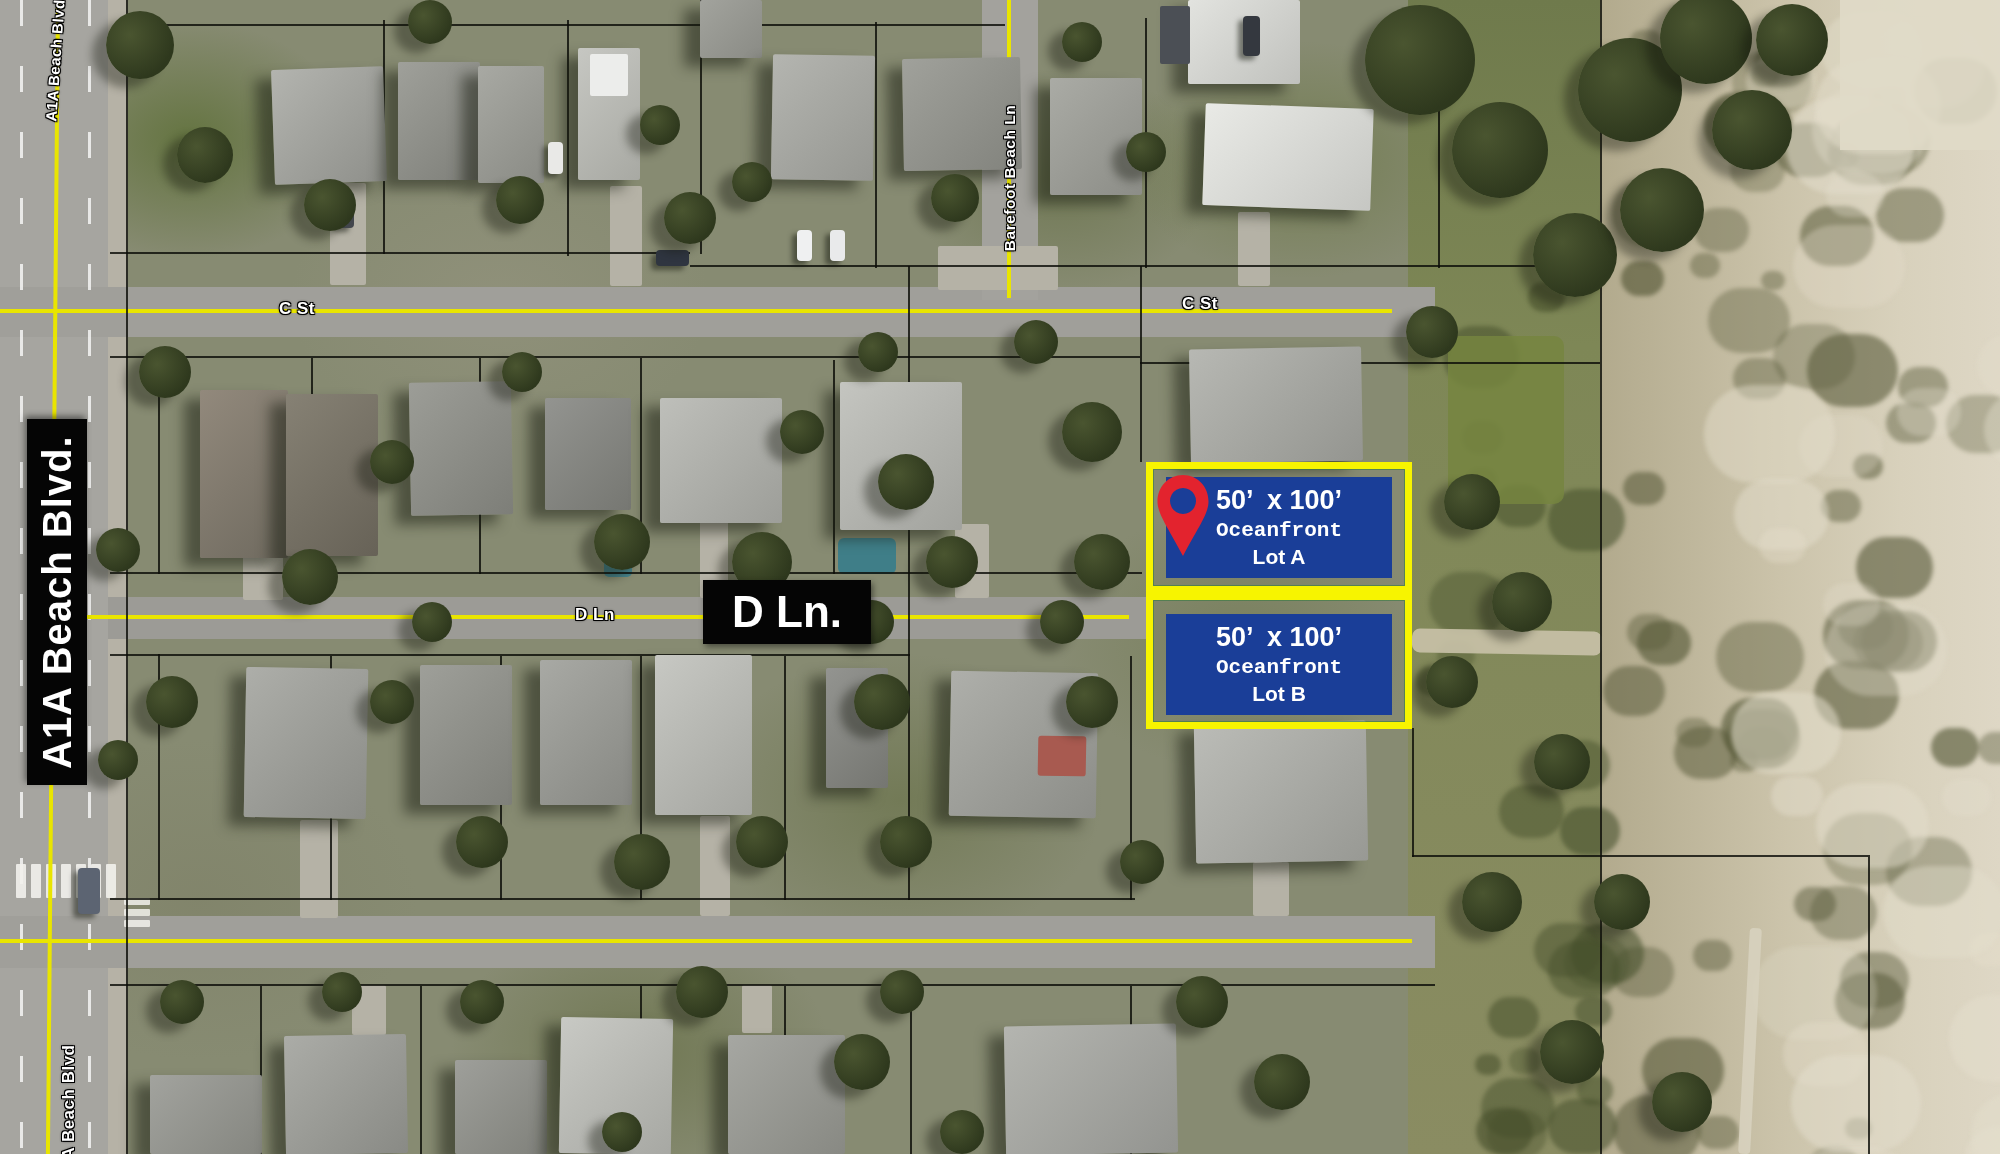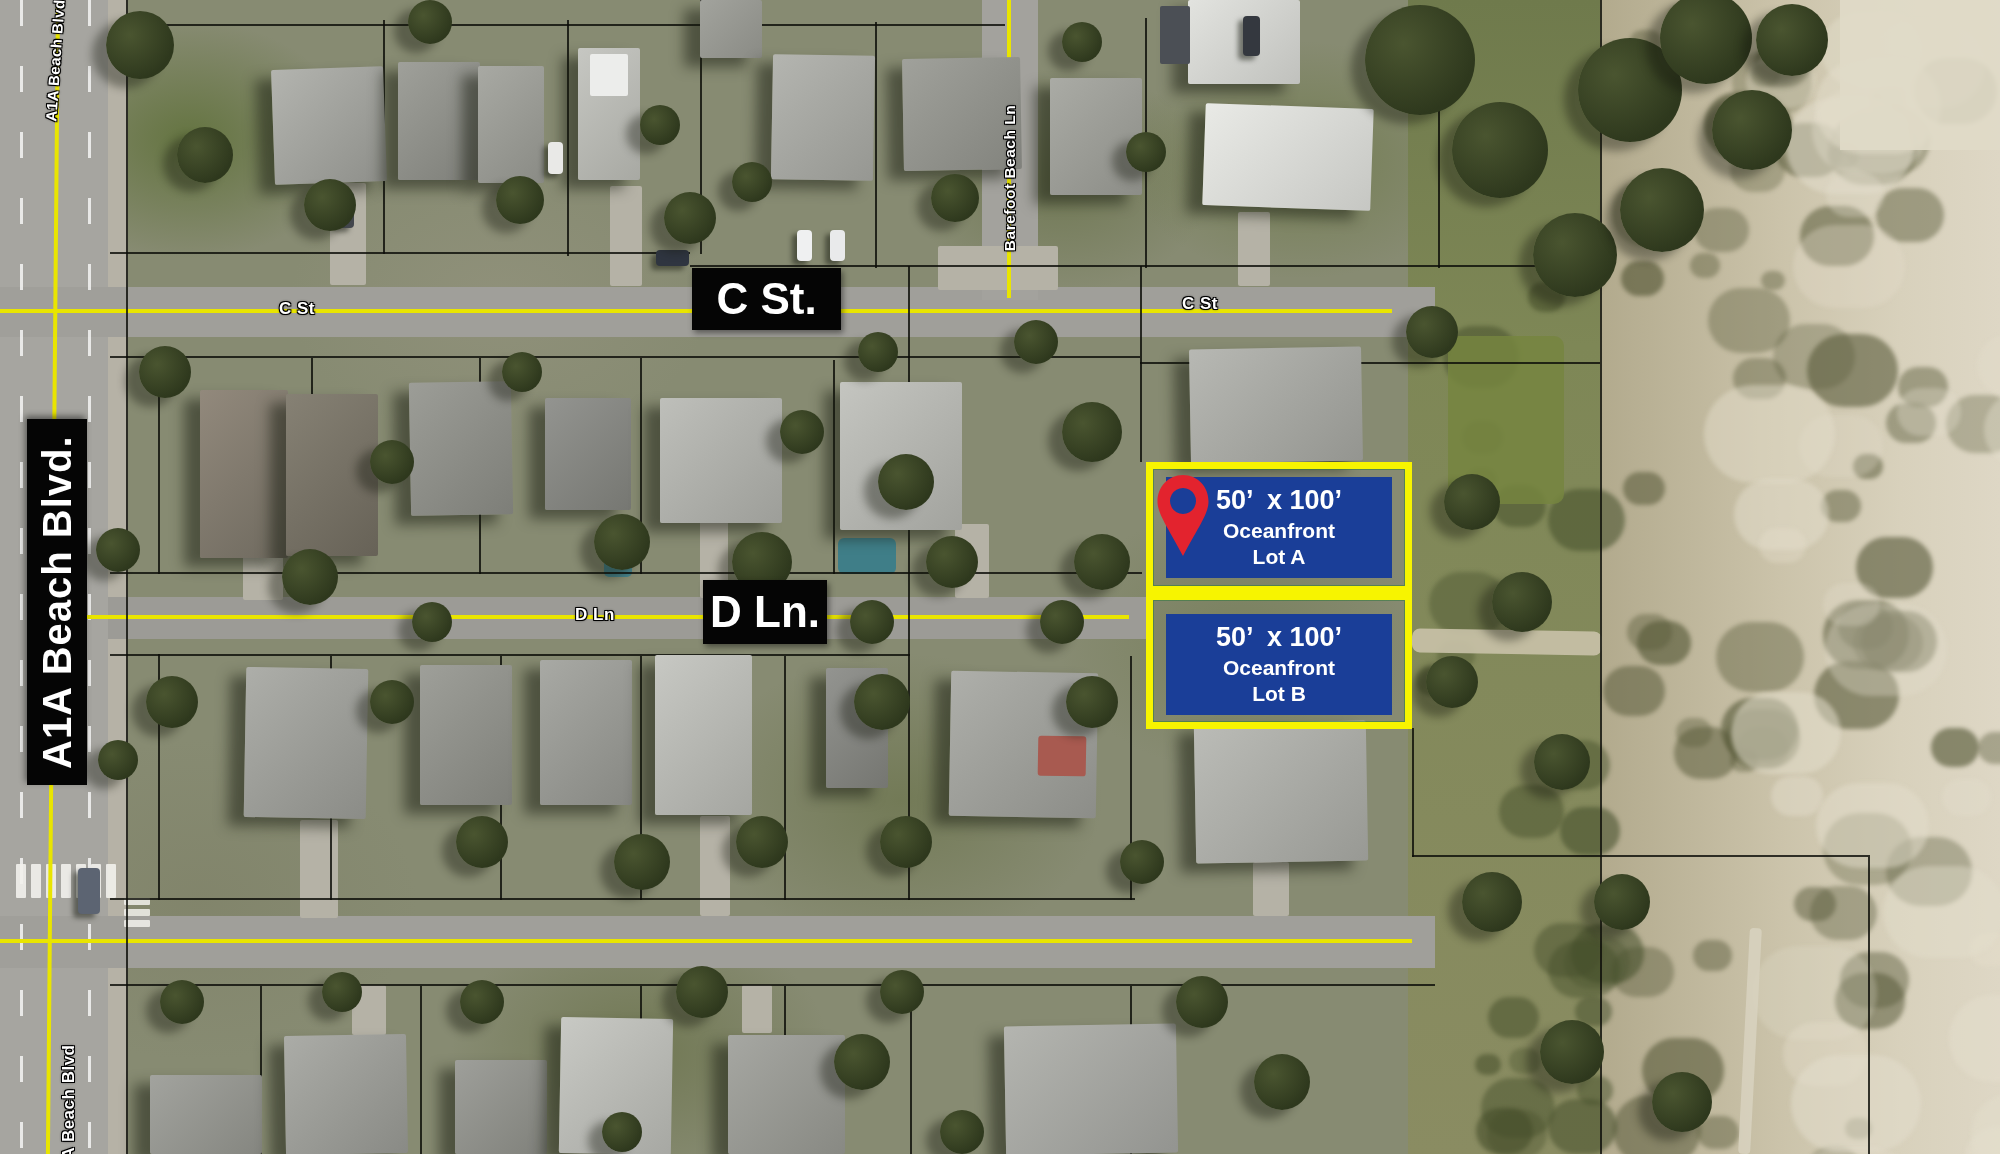--- a/index.html
+++ b/index.html
@@ -39,35 +39,35 @@
   #rl-c-left{left:252px;top:299px;width:90px;font-size:17px;}
   #rl-c-right{left:1155px;top:294px;width:90px;font-size:17px;}
   #rl-d-ln{left:550px;top:605px;width:90px;font-size:17px;}
   #rl-a1a-top{left:-6px;top:52px;width:122px;font-size:15px;transform:rotate(-86deg);}
   #rl-a1a-bottom{left:8px;top:1092px;width:122px;font-size:17px;transform:rotate(-90deg);}
   #rl-barefoot{left:935px;top:169px;width:150px;font-size:15.5px;transform:rotate(-90deg);}
   
   .lbl-box{position:absolute;background:#050505;color:#fff;font-weight:bold;
       display:flex;align-items:center;justify-content:center;box-shadow:2px 3px 6px rgba(0,0,0,.45);}
   #lb-c{left:692px;top:268px;width:149px;height:62px;font-size:44px;}
-  #lb-dln{left:703px;top:580px;width:124px;height:64px;font-size:44px;}
+  #lb-dln{left:703px;top:580px;width:168px;height:64px;font-size:44px;}
   #lb-dst{left:693px;top:899px;width:149px;height:62px;font-size:44px;}
   #lb-a1a{left:27px;top:419px;width:60px;height:366px;font-size:40px;
       writing-mode:vertical-rl;transform:rotate(180deg);letter-spacing:1px;}
   
   .lot{position:absolute;border:7px solid #f7f400;box-sizing:border-box;
        box-shadow:0 0 0 1px rgba(40,120,60,.5) inset;}
   #lot-a{left:1146px;top:462px;width:266px;height:131px;}
   #lot-b{left:1146px;top:593px;width:266px;height:136px;}
   .lot-blue{position:absolute;background:#1a3e98;color:#fff;text-align:center;
        font-weight:bold;line-height:1.15;}
   #lot-a .lot-blue{left:13px;top:8px;width:226px;height:101px;}
   #lot-b .lot-blue{left:13px;top:14px;width:226px;height:101px;}
   .l1{font-size:27px;margin-top:8px;white-space:pre;}
-  .l2{font-size:21px;margin-top:3px;}
+  .l2{font-size:21px;margin-top:3px;font-family:Liberation Mono, monospace;}
   .l3{font-size:21px;margin-top:2px;}
   .pin{position:absolute;left:-12px;top:-4px;width:58px;height:86px;}
 </style>
 </head>
 <body>
 
 <div id="stage">
   <div id="gen">
       <div class="res-ground" style=""></div>
       <div class="strip" style=""></div>
@@ -381,21 +381,20 @@
       <div class="tree" style="left: 1756px; top: 4px; width: 72px; height: 72px; background: radial-gradient(circle at 35% 35%, rgb(74, 85, 48), rgb(46, 56, 29) 72%);"></div>
     </div>
 
   <div class="rl" id="rl-c-left">C St</div>
   <div class="rl" id="rl-c-right">C St</div>
   <div class="rl" id="rl-d-ln">D Ln</div>
   <div class="rl" id="rl-a1a-top">A1A Beach Blvd</div>
   <div class="rl" id="rl-a1a-bottom">A Beach Blvd</div>
   <div class="rl" id="rl-barefoot">Barefoot Beach Ln</div>
 
-  <div class="lbl-box" id="lb-c">C St.</div>
   <div class="lbl-box" id="lb-dln">D Ln.</div>
   <div class="lbl-box" id="lb-a1a">A1A Beach Blvd.</div>
 
   <div class="lot" id="lot-a">
     <div class="lot-blue">
       <svg class="pin" viewBox="0 0 58 86">
         <path fill-rule="evenodd" fill="#e3232e" d="M29 2 C14.5 2 3.5 13.5 3.5 28.5 C3.5 40.5 13 53 29 83 C45 53 54.5 40.5 54.5 28.5 C54.5 13.5 43.5 2 29 2 Z
              M29 41 A13 13 0 1 1 29.01 41 Z"></path>
       </svg>
       <div class="l1">50’  x 100’</div>

